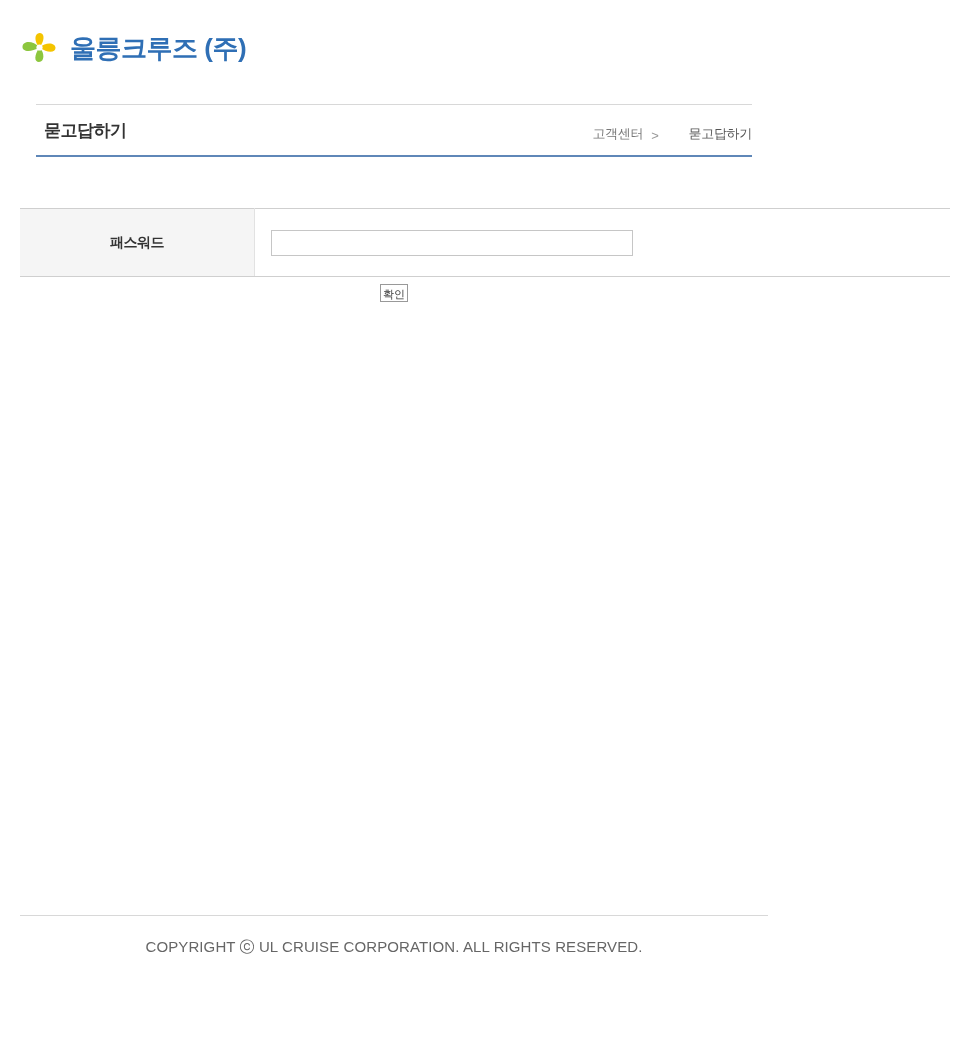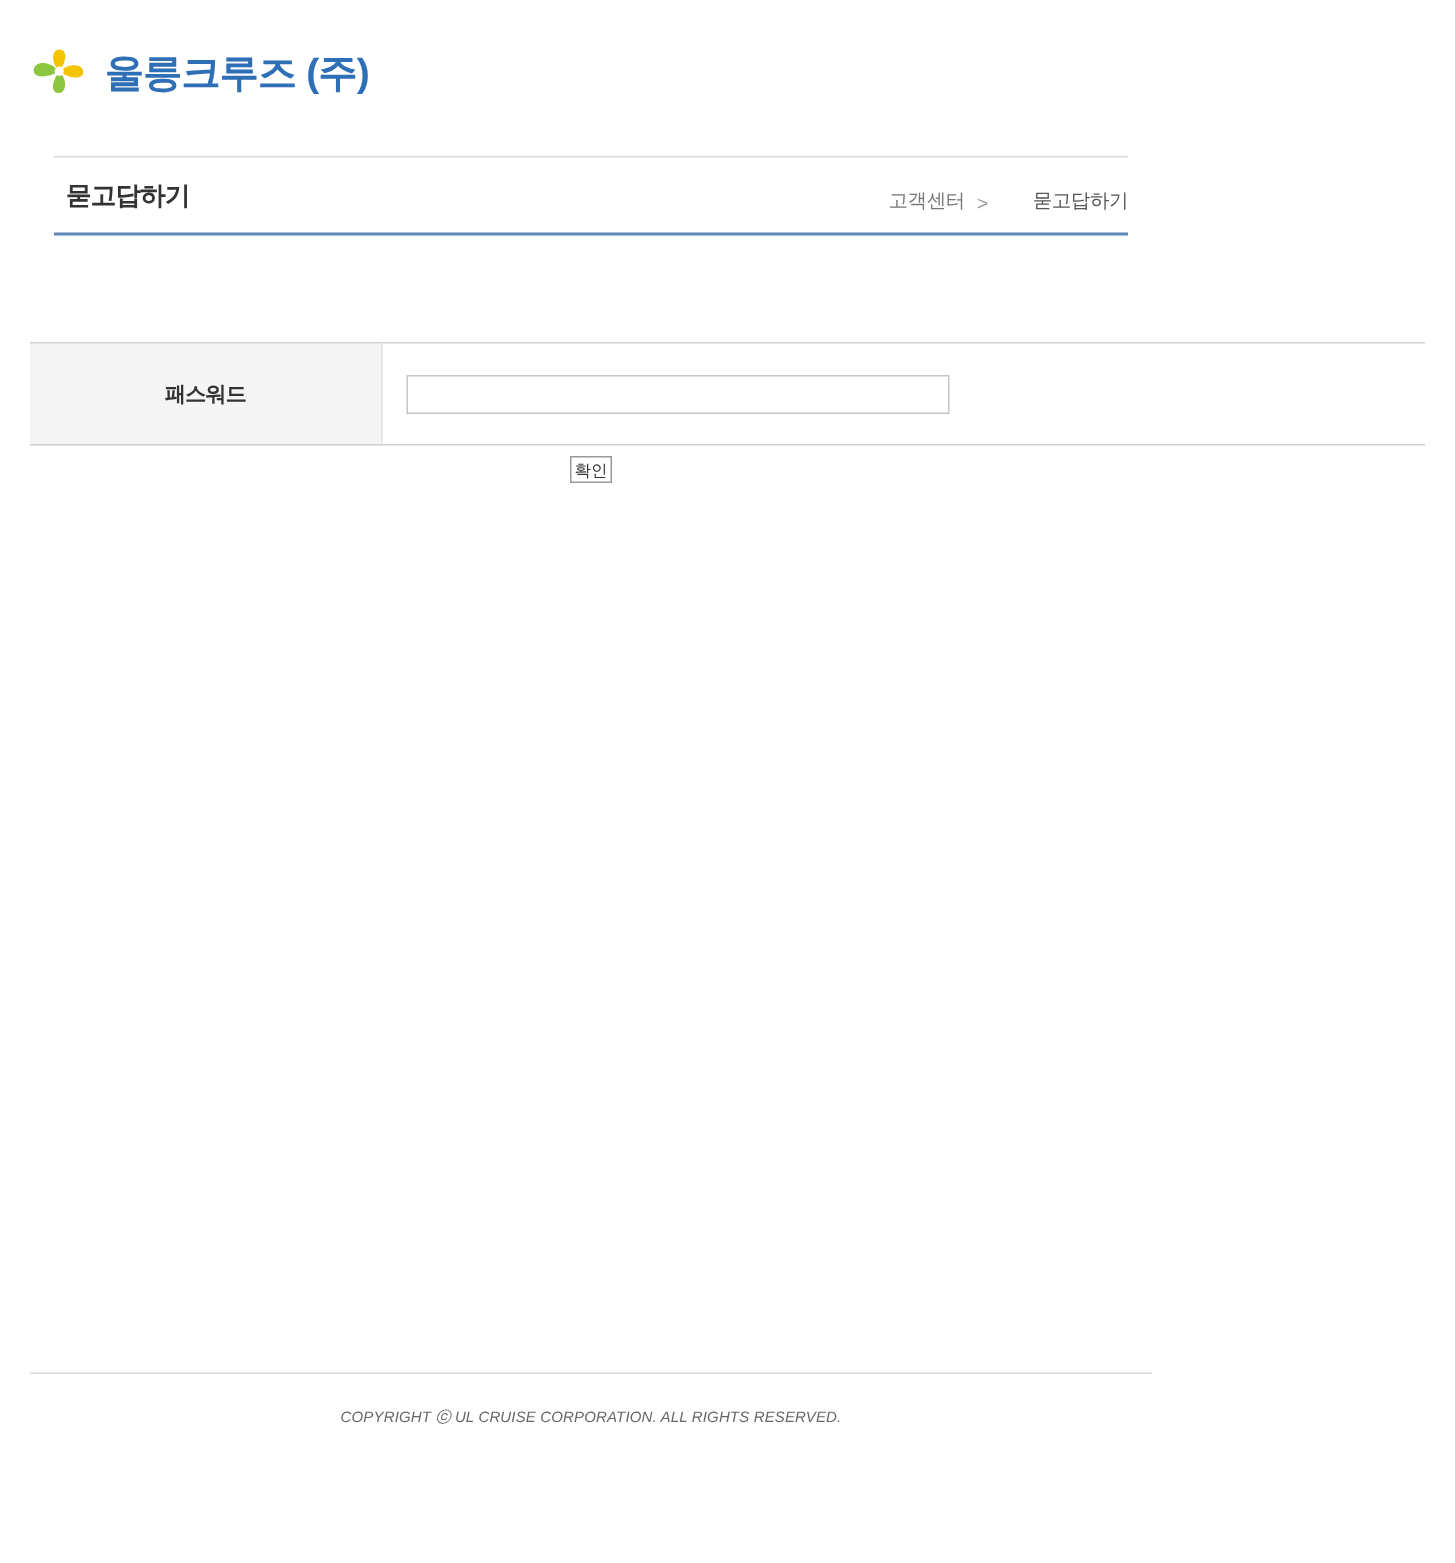--- a/index.html
+++ b/index.html
@@ -94,21 +94,21 @@
 
   
   .content {
     margin: 0 20px;
     padding-top: 0;
   }
   .form-table {
     width: 930px;
     border-collapse: collapse;
     border-top: 1px solid #cfcfcf;
-    margin-top: 71px;
+    margin-top: 51px;
     table-layout: fixed;
   }
   .form-table tr {
     height: 68px;
   }
   .form-table th {
     width: 232px;
     background: #f5f5f5;
     border-bottom: 1px solid #cfcfcf;
     border-right: 1px solid #e2e2e2;
@@ -161,24 +161,23 @@
   .footer {
     position: absolute;
     left: 20px;
     right: 20px;
     top: 915px;
     border-top: 1px solid #d8d8d8;
     text-align: center;
   }
   .copyright {
     padding-top: 22px;
-    font-size: 10px;
+    font-size: 15px;
     color: #666666;
     letter-spacing: 0.1px;
-    font-style: italic;
   }
 </style>
 </head>
 <body>
 
 <div class="page">
 
   <div class="site-header">
     <a class="logo-area" href="#">
       <span class="logo-mark">

